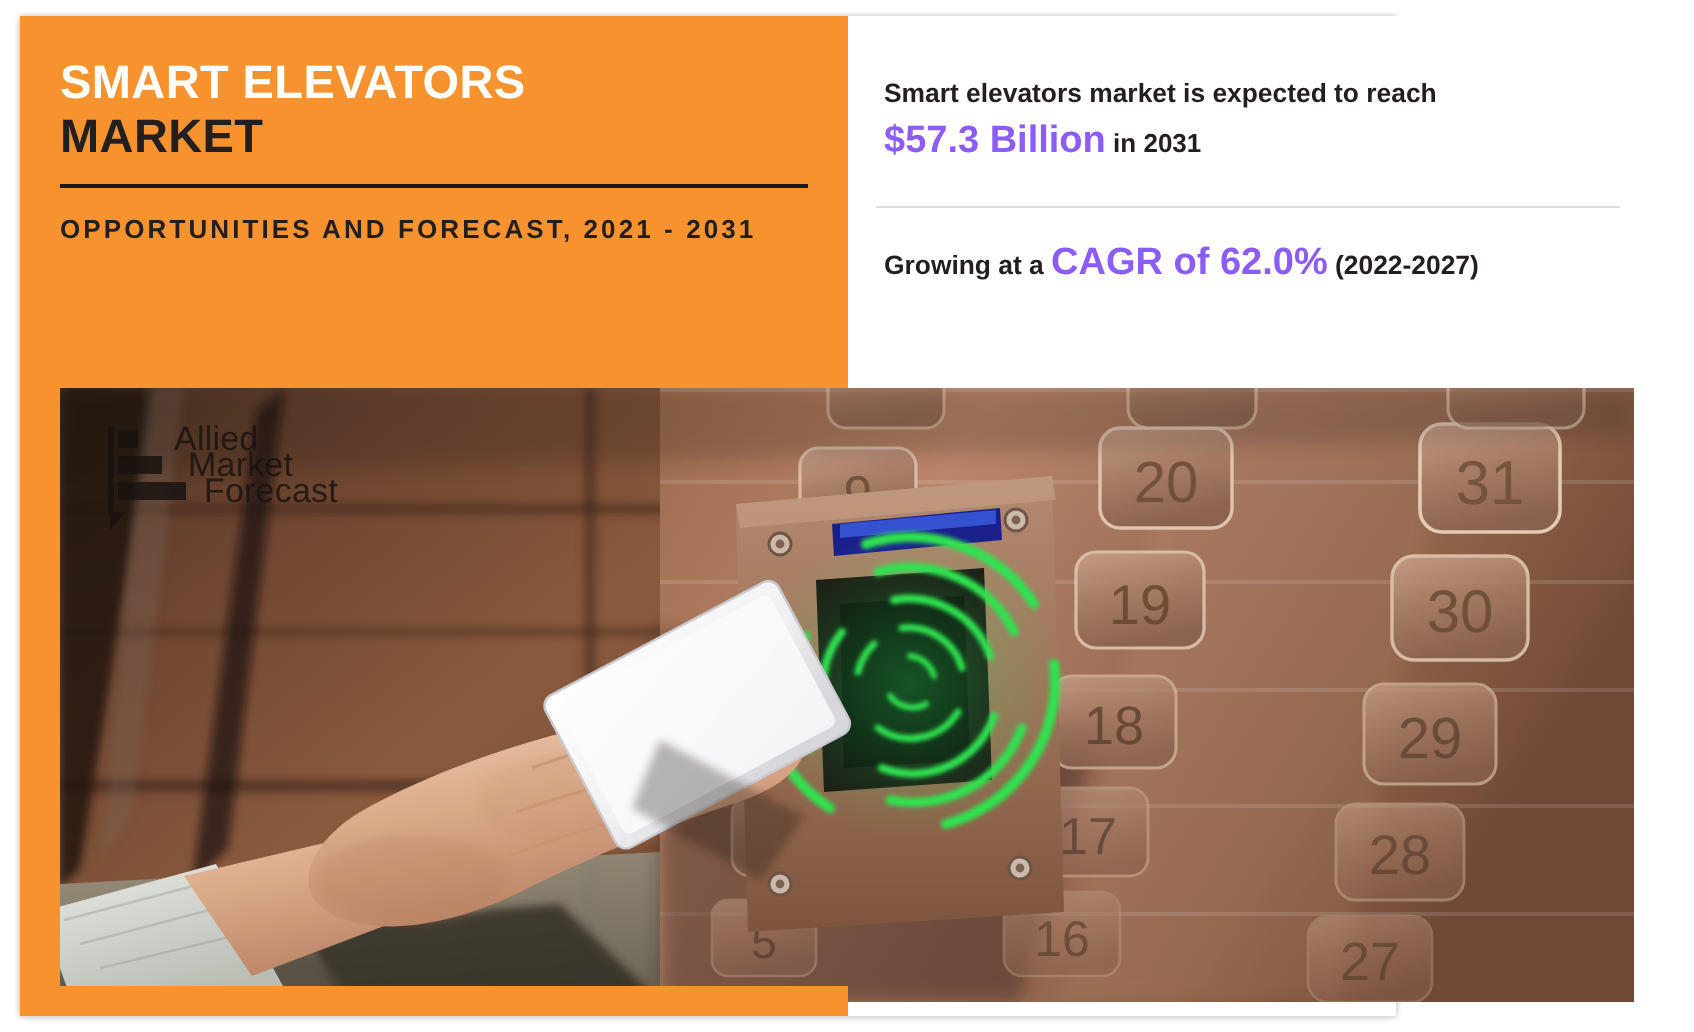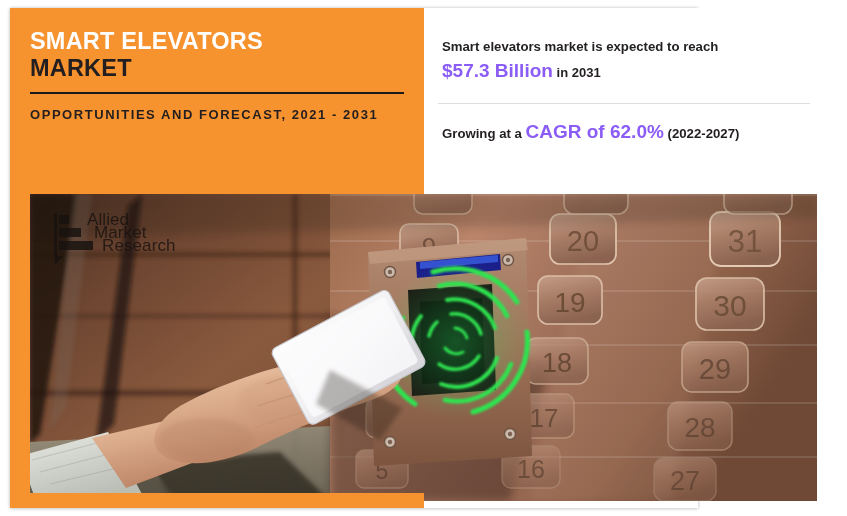--- a/index.html
+++ b/index.html
@@ -458,20 +458,20 @@
       <div class="wm-row">
         <span class="wm-bar" style="left:5px; width:10px;"></span>
         <span class="wm-text" style="left:17px;">Allied</span>
       </div>
       <div class="wm-row">
         <span class="wm-bar" style="left:5px; width:22px;"></span>
         <span class="wm-text" style="left:24px;">Market</span>
       </div>
       <div class="wm-row">
         <span class="wm-bar" style="left:5px; width:34px;"></span>
-        <span class="wm-text" style="left:32px;">Research</span>
+        <span class="wm-text" style="left:32px;">Forecast</span>
       </div>
     </div>
   </div>
 
   <div id="footer-bar"></div>
 
 </div>
 
 </body></html>

